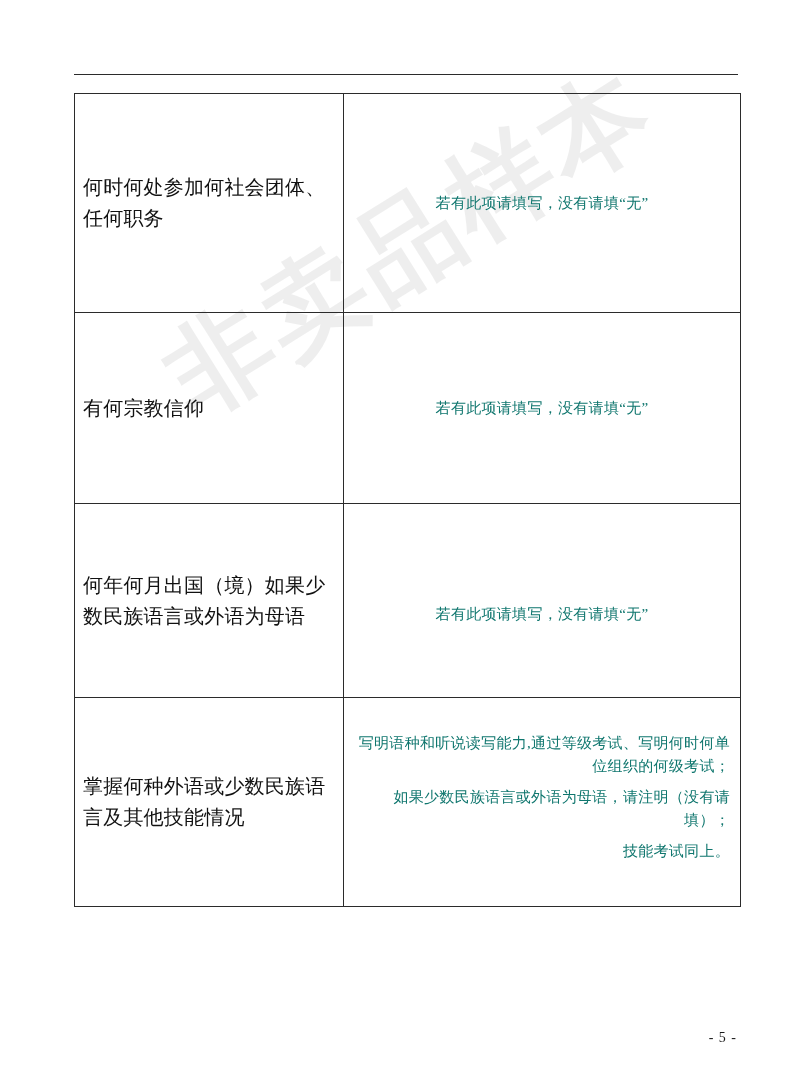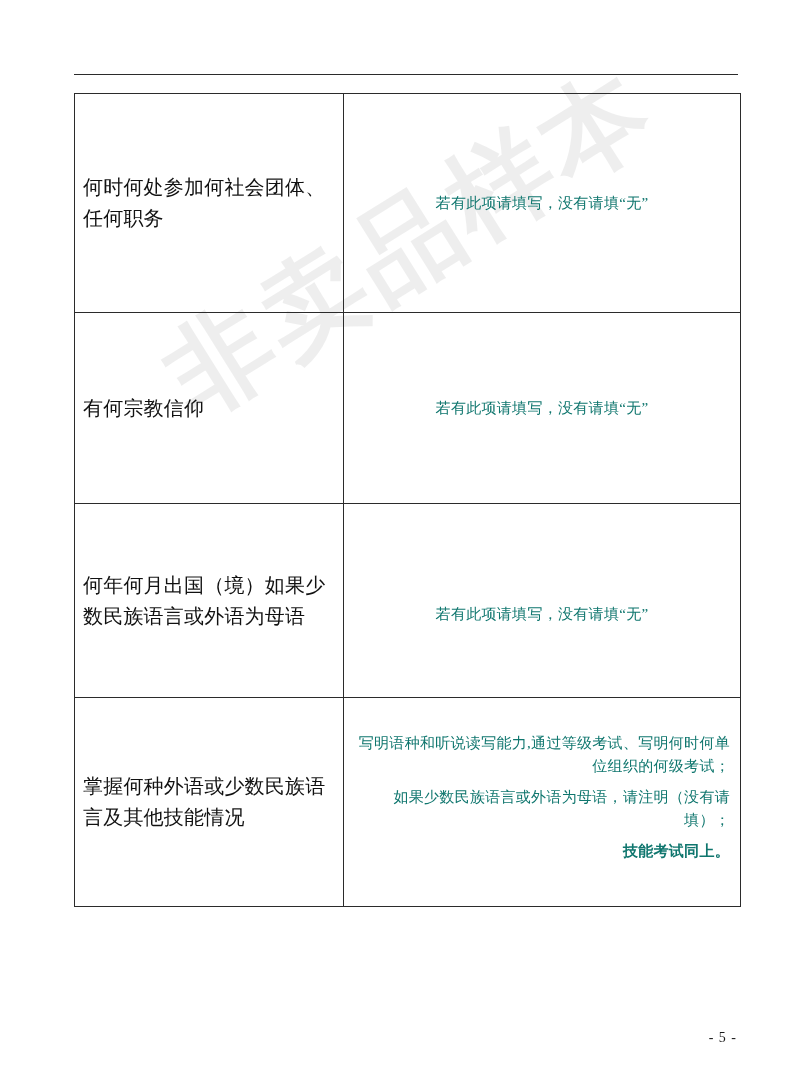--- a/index.html
+++ b/index.html
@@ -91,21 +91,20 @@
     text-align: center;
     padding-left: 0;
     padding-right: 0;
   }
   .value-text p {
     margin: 0 0 9px 0;
     text-align: right;
   }
   .value-text p:last-child {
     margin-bottom: 9px;
-    font-weight: bold;
   }
   .row-1 td { height: 218px; }
   .row-2 td { height: 190px; border-radius: 6px; }
   .row-3 td { height: 193px; }
   .row-4 td { height: 208px; }
   .row-3 .value-text.centered {
     position: relative;
     top: 14px;
   }
   .row-4 .value-text {

